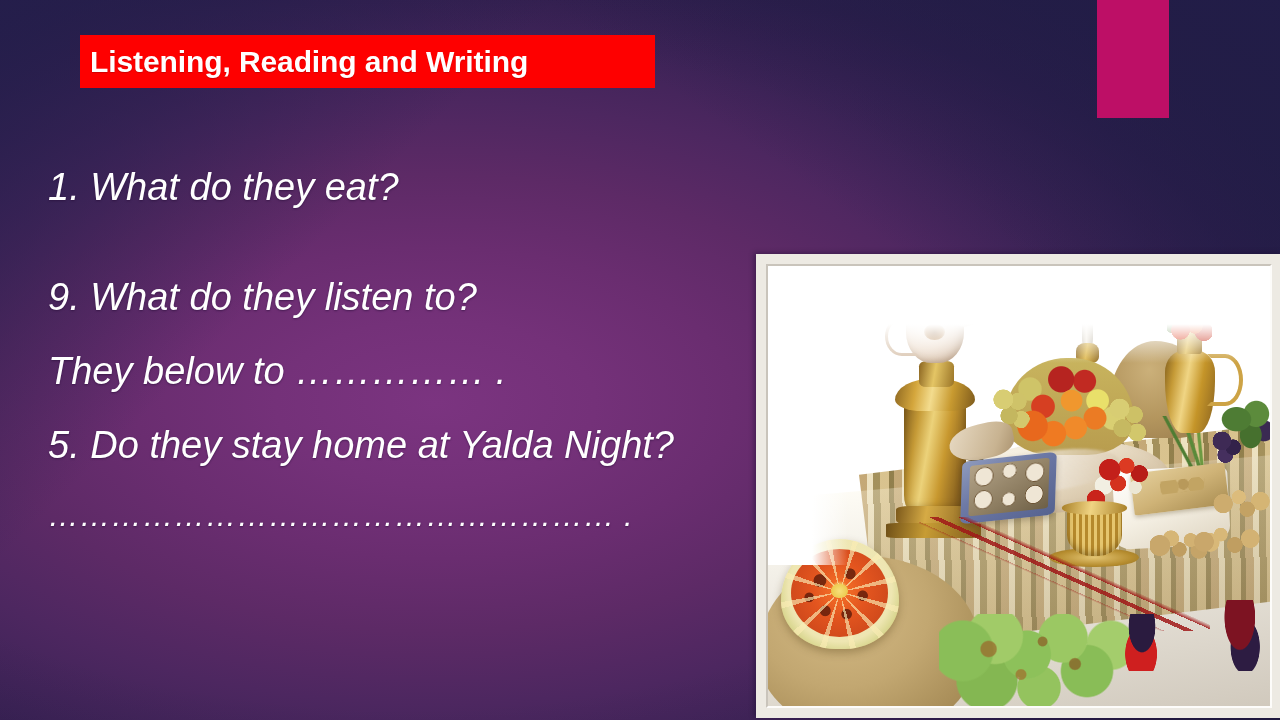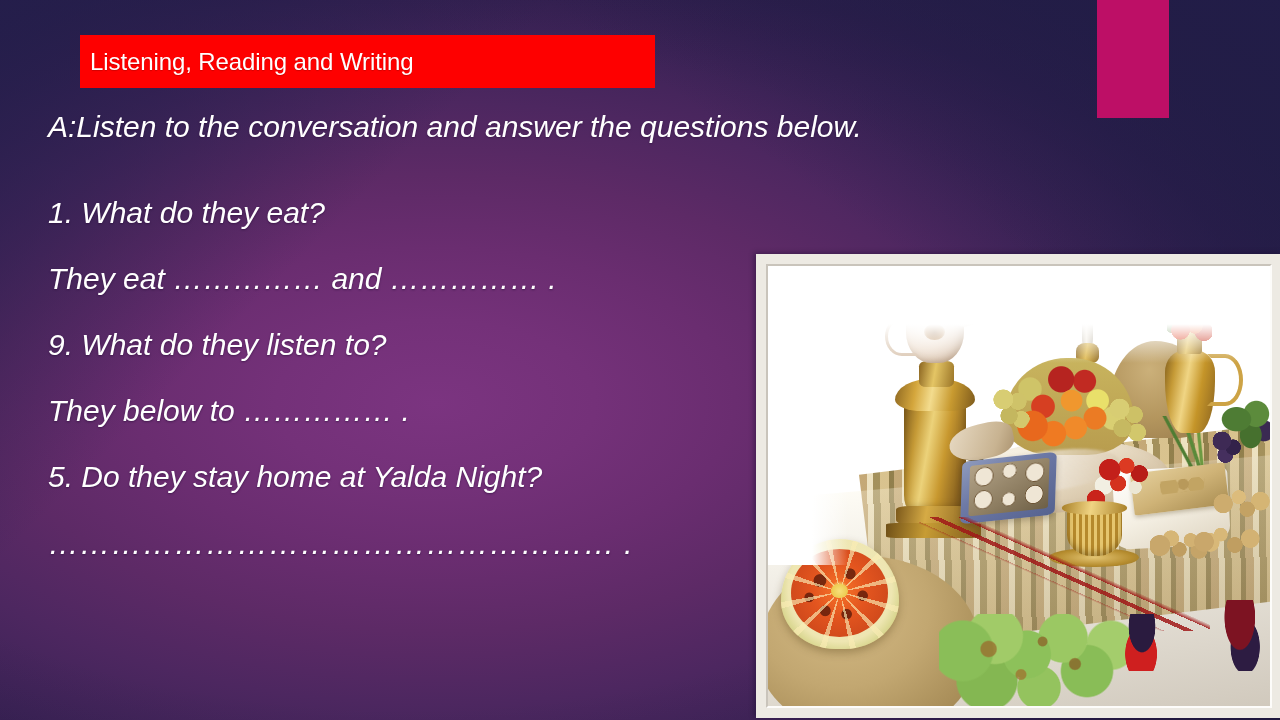--- a/index.html
+++ b/index.html
@@ -73,22 +73,22 @@
     left: 80px;
     top: 35px;
     width: 575px;
     height: 53px;
     background: #fe0000;
     display: flex;
     align-items: center;
   }
   .title-text {
     color: #ffffff;
-    font-size: 24px;
-    font-weight: normal;
+    font-size: 30px;
+    font-weight: bold;
     letter-spacing: -0.1px;
     padding-left: 10px;
     white-space: nowrap;
     text-shadow: 0 1px 1px rgba(90,0,0,0.28);
   }
 
   
   .body-text {
     position: absolute;
     left: 48px;
@@ -98,21 +98,21 @@
   .line {
     color: #ffffff;
     font-style: italic;
     font-size: 30px;
     line-height: 1.0;
     white-space: nowrap;
     text-shadow: 0 1px 2px rgba(38,12,55,0.55);
   }
   .line.prompt  { font-size: 30px; margin-bottom: 0; }
   .spacer-sm    { height: 56px; }
-  .q-line       { font-size: 30px; margin-bottom: 0; }
+  .q-line       { font-size: 38px; margin-bottom: 0; }
   .gap          { height: 36px; }
   .dots-line    { font-size: 31px; letter-spacing: 0.5px; }
 
   
   .photo-frame {
     position: absolute;
     left: 756px;
     top: 254px;
     width: 526px;
     height: 464px;
@@ -869,25 +869,23 @@
   <div class="bg-topleft"></div>
   <div class="bg-topright"></div>
 
   <div class="accent-rect"></div>
 
   <div class="title-band">
     <span class="title-text">Listening, Reading and Writing</span>
   </div>
 
   <div class="body-text">
-    <div class="line prompt">A:Listen to the conversation and answer the questions below.</div>
     <div class="spacer-sm"></div>
     <div class="line q-line">1. What do they eat?</div>
     <div class="gap"></div>
-    <div class="line q-line">They eat …………… and …………… .</div>
     <div class="gap"></div>
     <div class="line q-line">9. What do they listen to?</div>
     <div class="gap"></div>
     <div class="line q-line">They below to …………… .</div>
     <div class="gap"></div>
     <div class="line q-line">5. Do they stay home at Yalda Night?</div>
     <div class="gap"></div>
     <div class="line dots-line">……………………………………………… .</div>
   </div>
 

